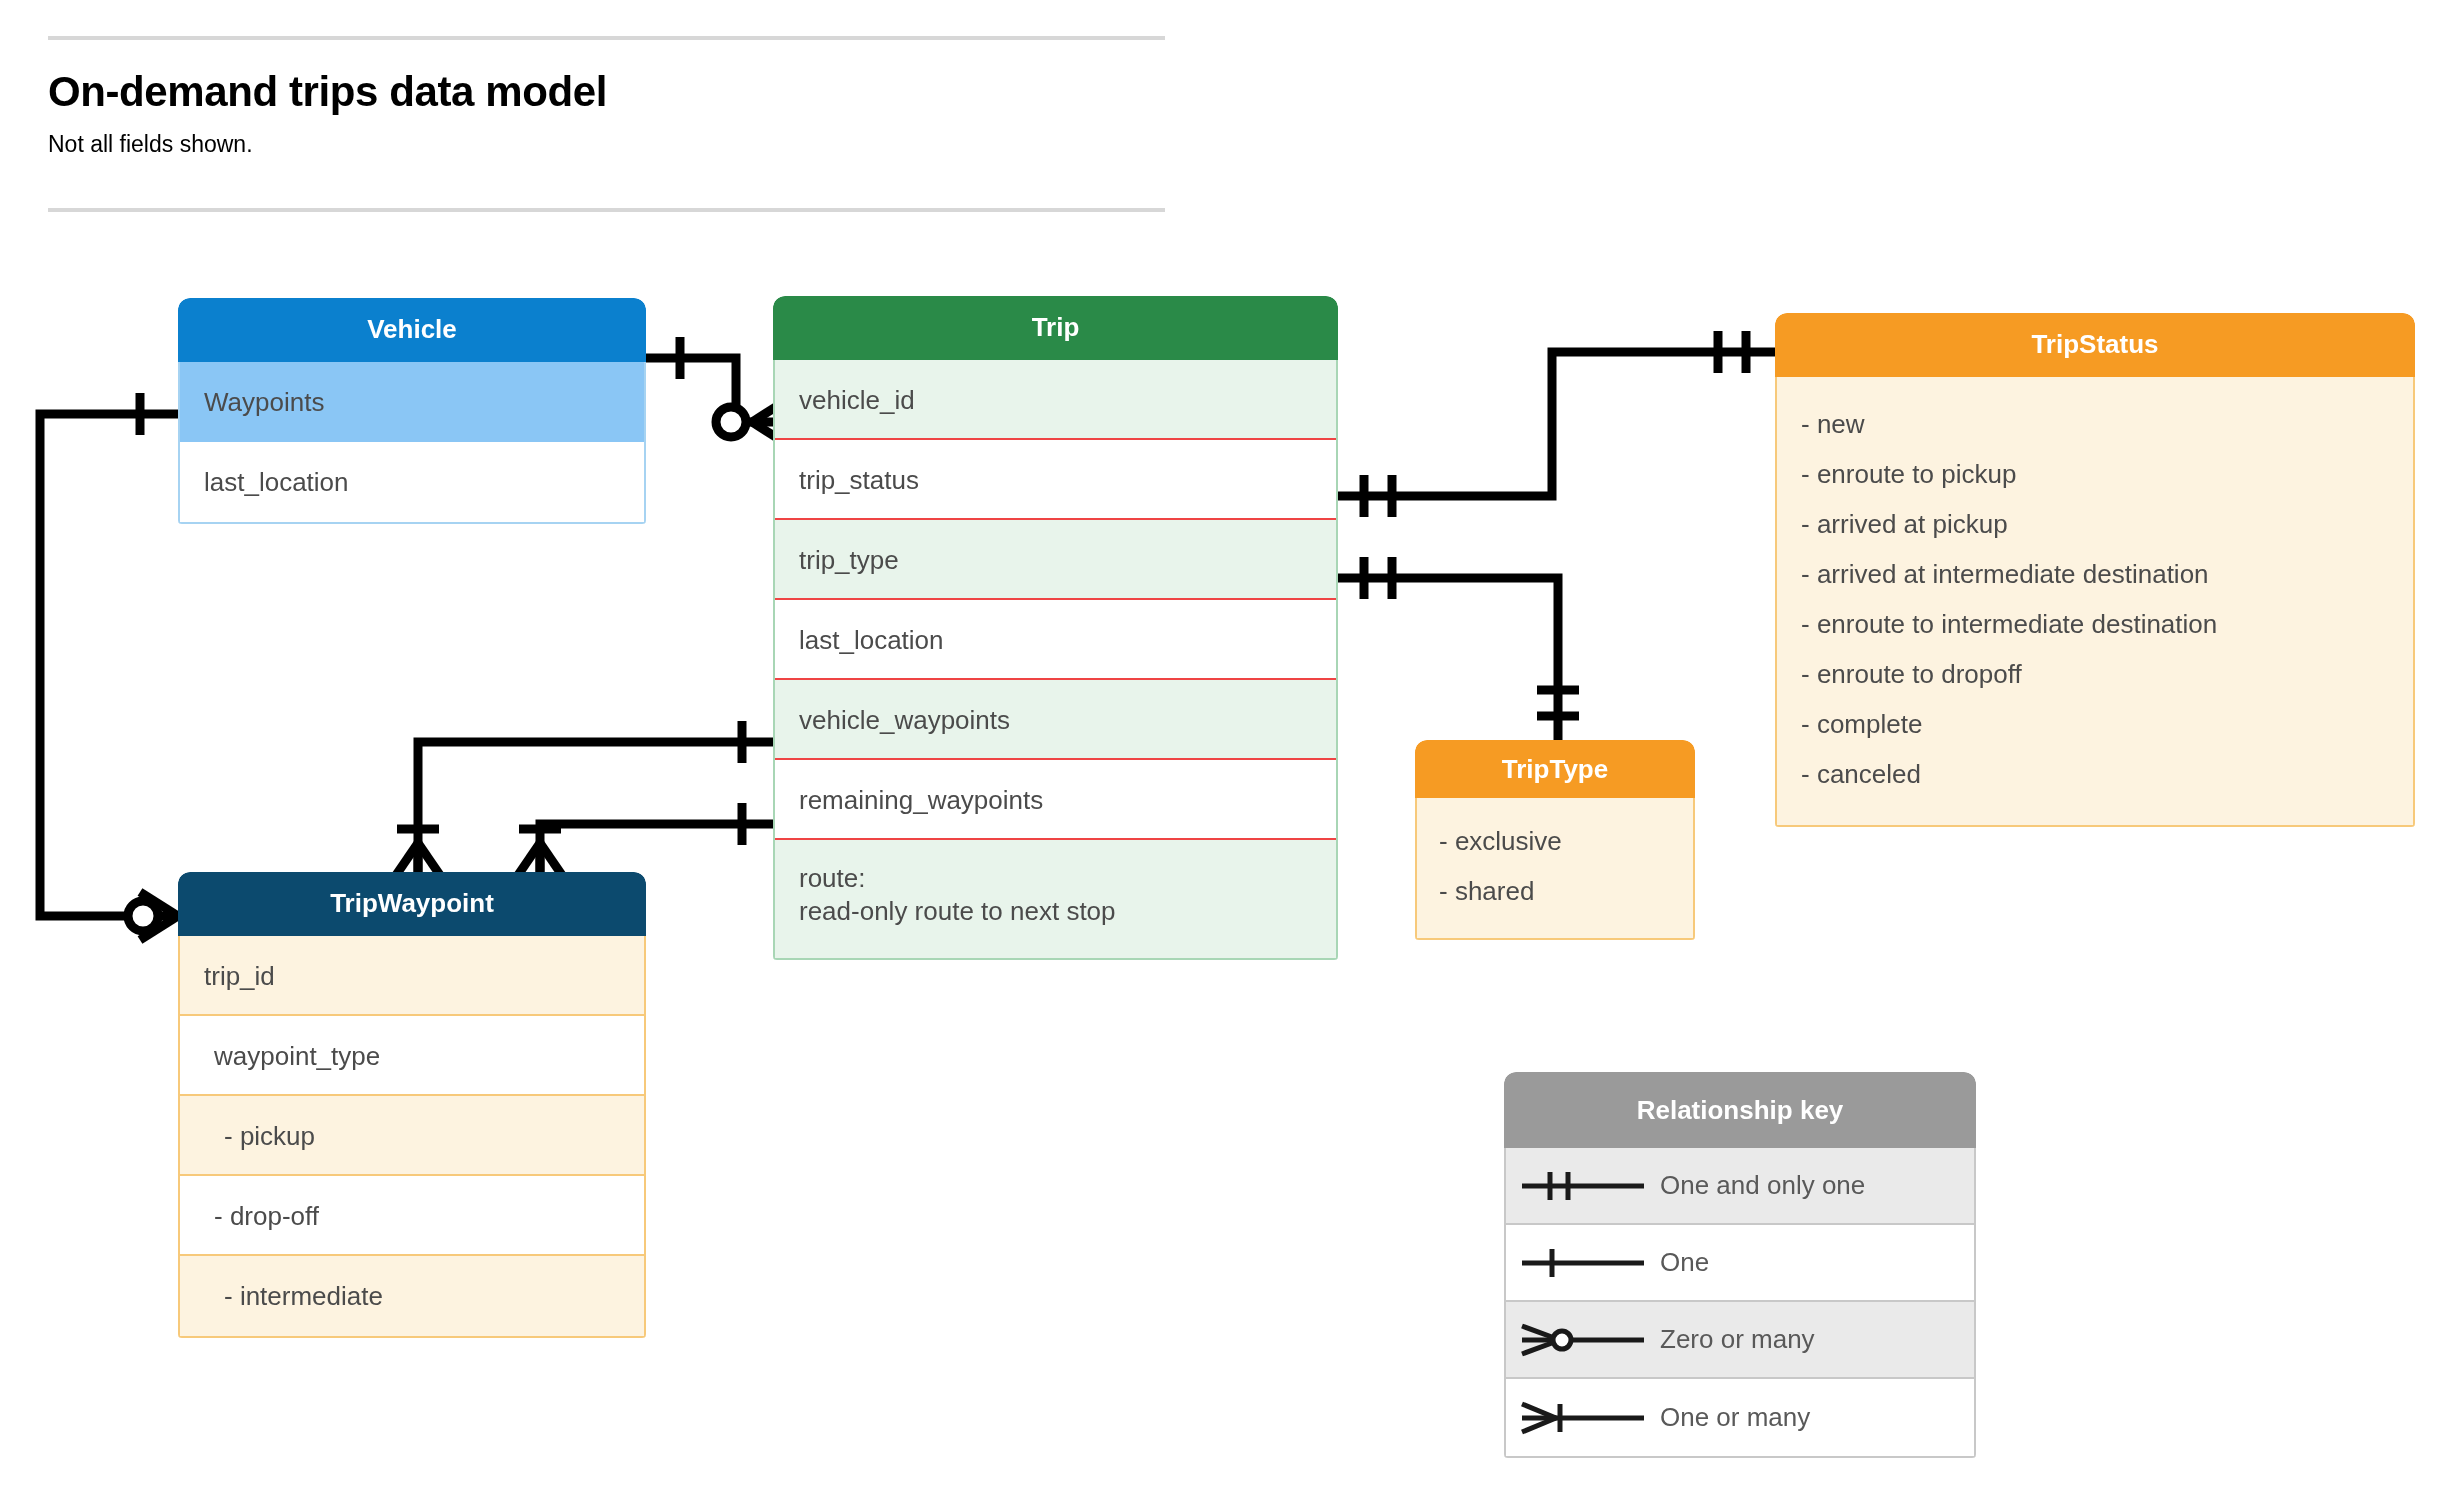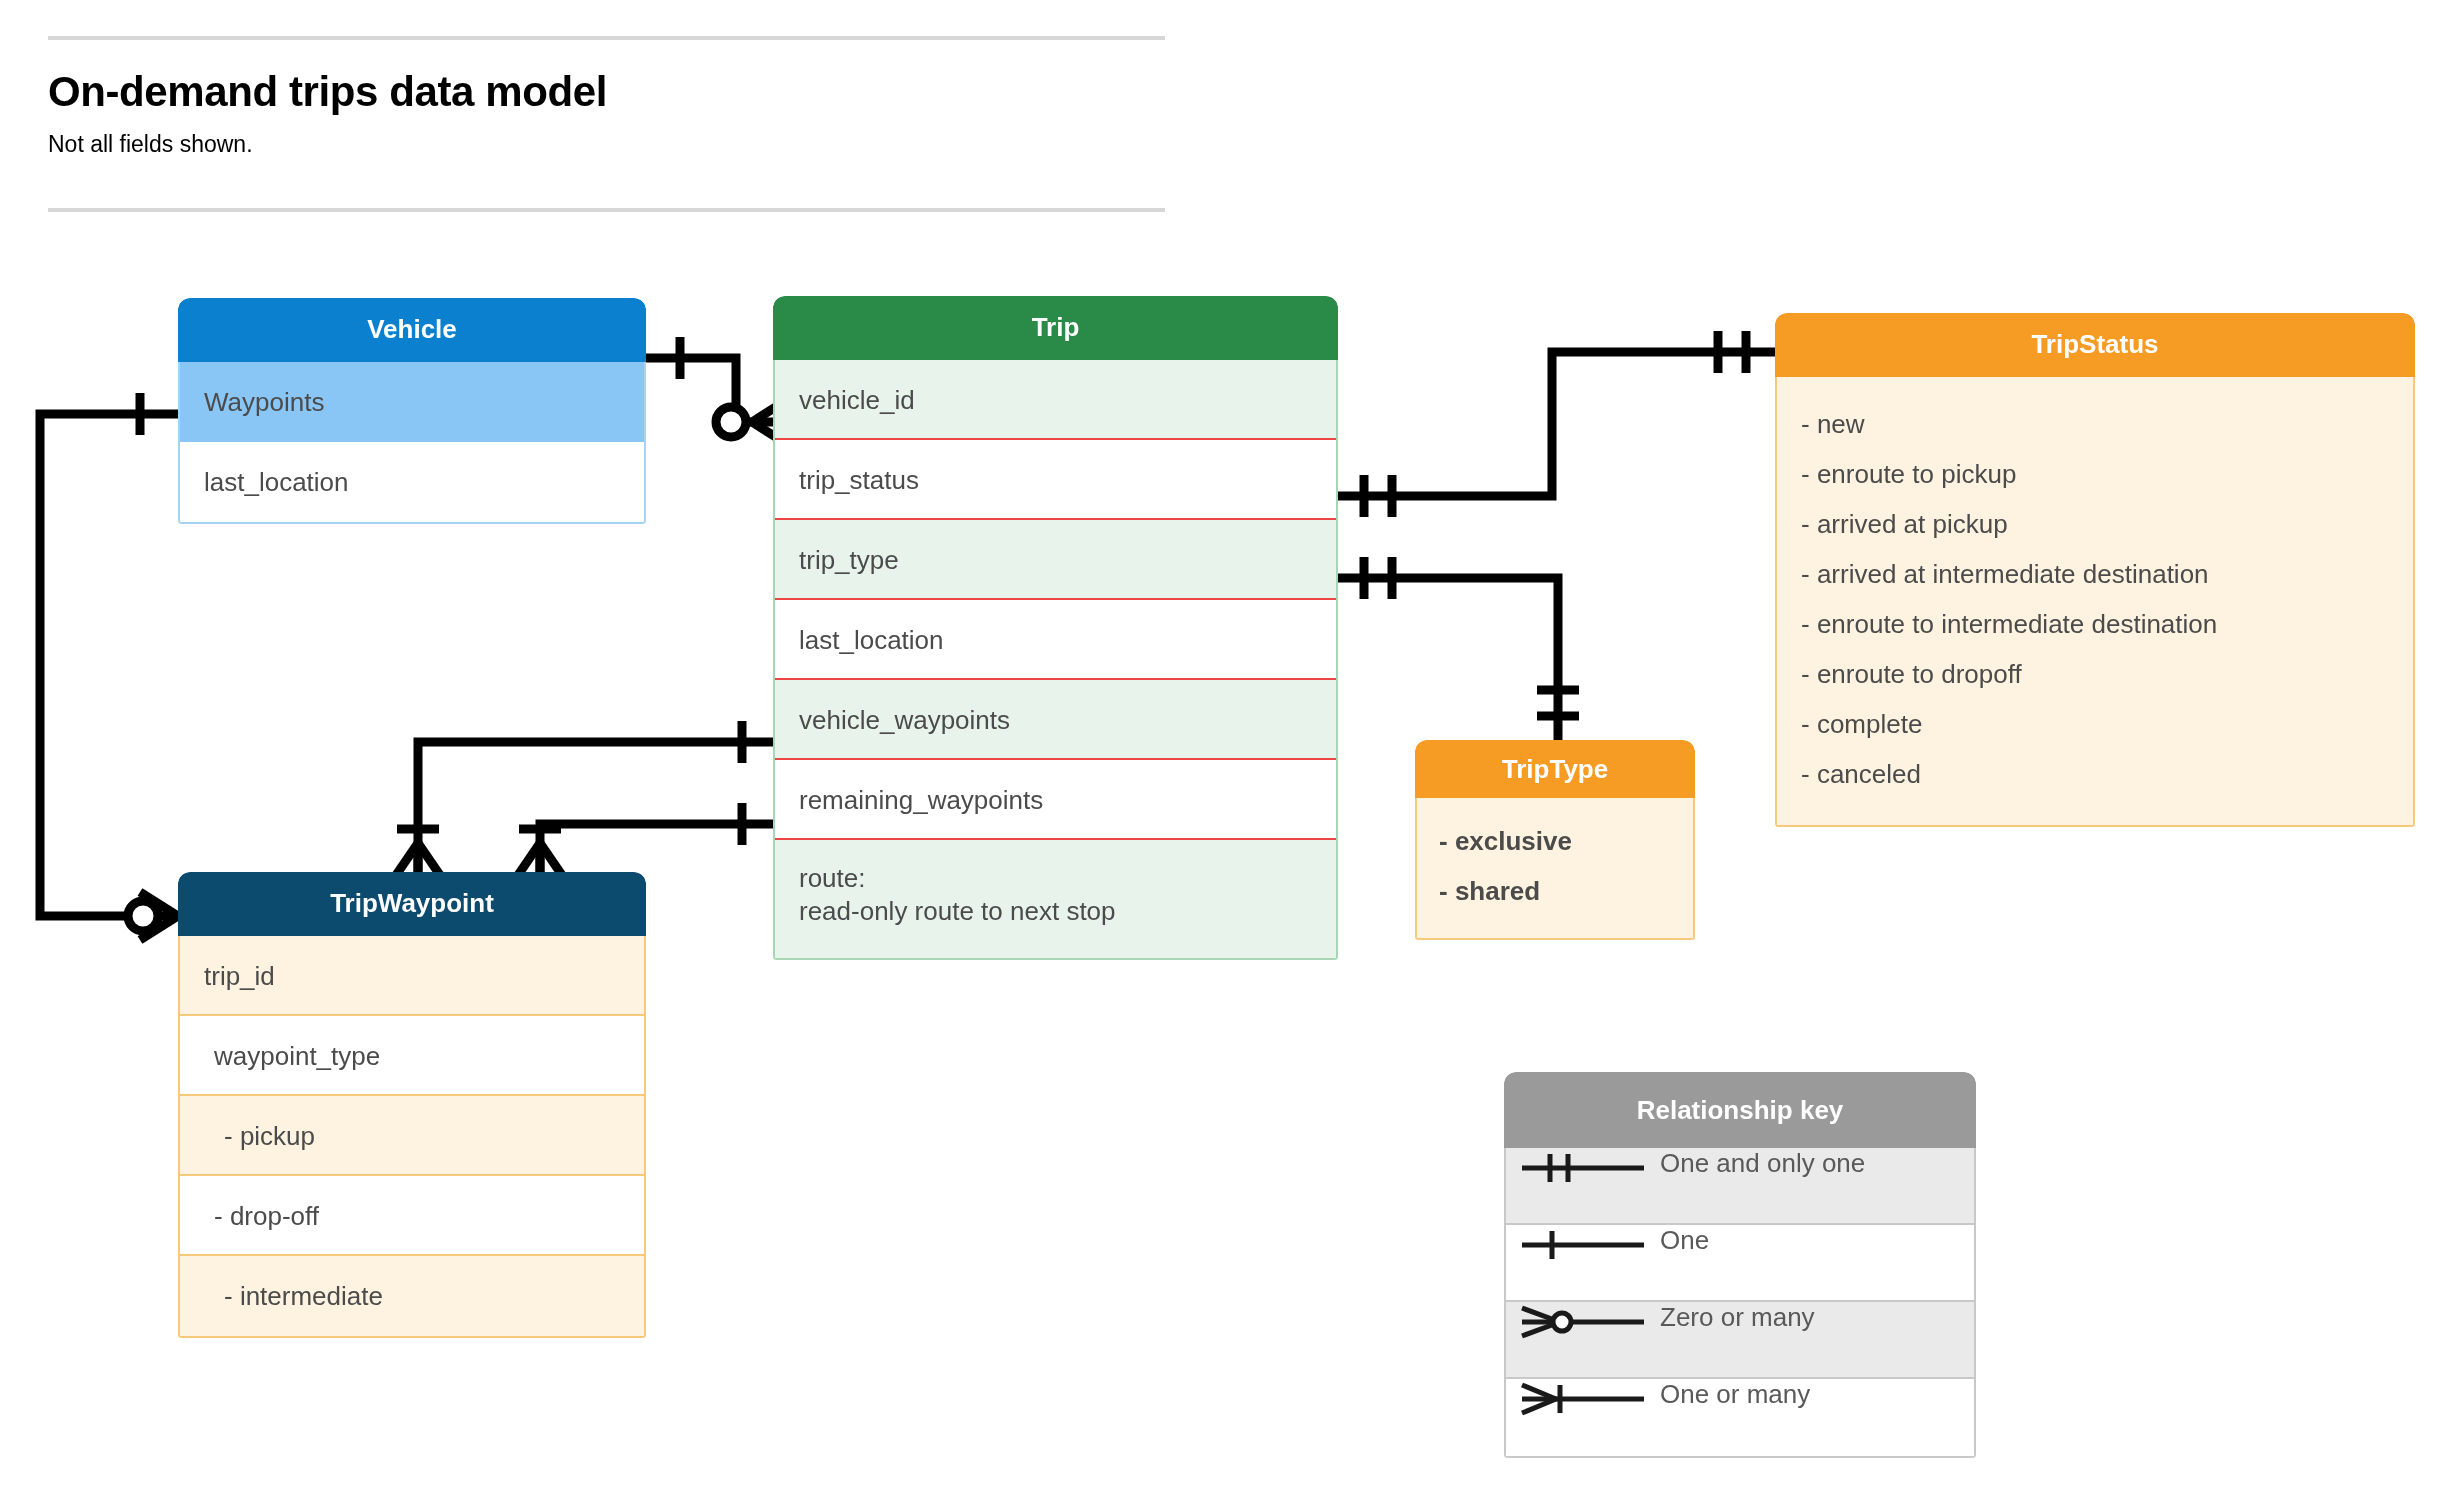--- a/index.html
+++ b/index.html
@@ -129,21 +129,20 @@
   }
 
   
   #entity-triptype { left: 1398px; top: 740px; width: 280px; margin-left: 17px; }
   #entity-triptype .entity-header { background: #f69b23; height: 58px; line-height: 58px; }
   #entity-triptype .entity-body {
     background: #fdf3e0;
     border: 2px solid #f7c97a;
     border-top: none;
     padding: 18px 0 22px 0;
-    font-weight: bold;
   }
   #entity-triptype .enum-item {
     font-size: 26px;
     line-height: 50px;
     color: #4b4b4b;
     padding-left: 22px;
     white-space: nowrap;
   }
 
   
@@ -179,21 +178,21 @@
     font-weight: 700;
     border-radius: 12px 12px 0 0;
   }
   #relationship-key .key-body {
     border: 2px solid #c8c8c8;
     border-top: none;
     box-sizing: border-box;
   }
   .key-row {
     display: flex;
-    align-items: flex-start;
+    align-items: center;
     height: 77px;
     box-sizing: border-box;
     border-bottom: 2px solid #c8c8c8;
   }
   .key-row:last-child { border-bottom: none; }
   .key-row.shaded { background: #eaeaea; }
   .key-row.clear  { background: #ffffff; }
   .key-sym {
     width: 140px;
     flex: 0 0 140px;

